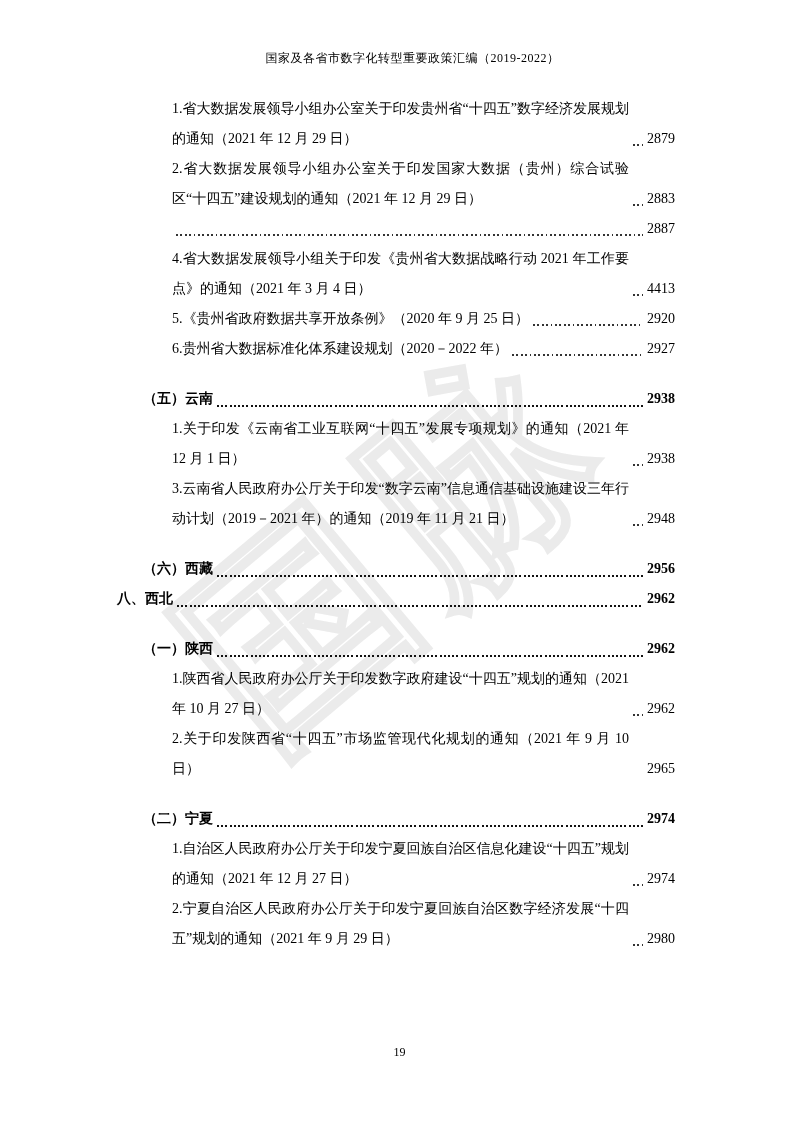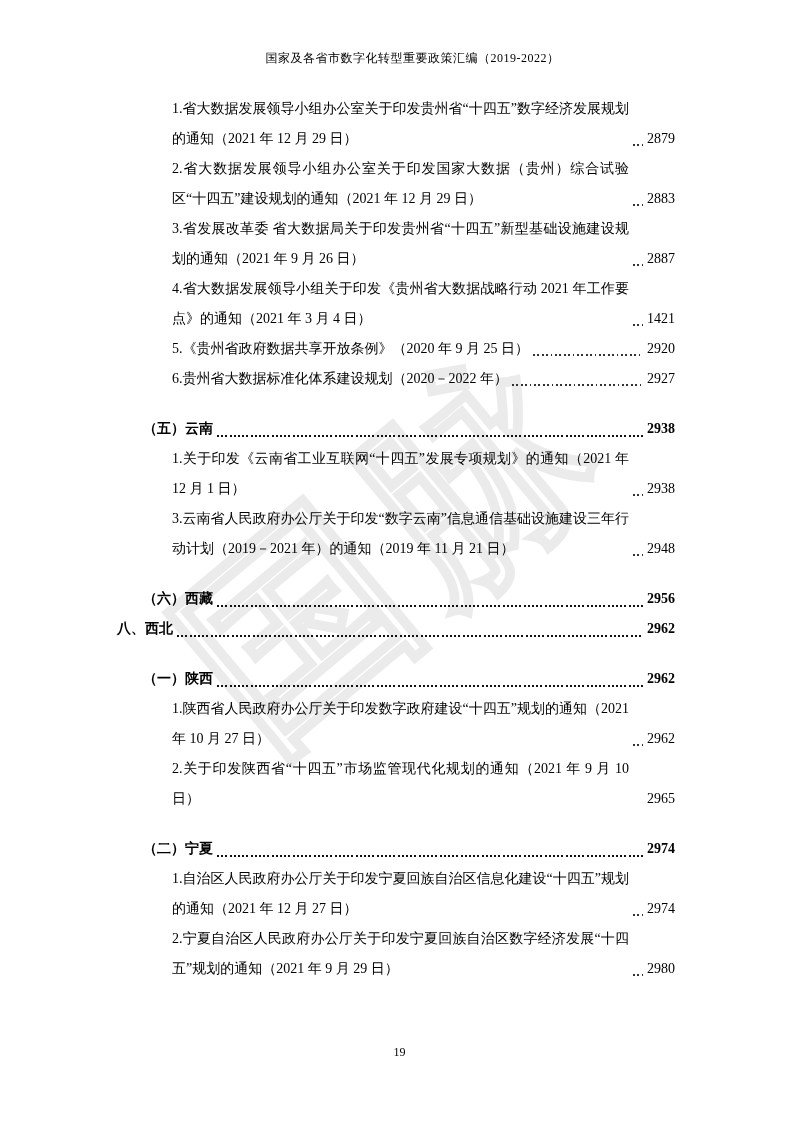--- a/index.html
+++ b/index.html
@@ -97,28 +97,27 @@
     <span class="text">1.省大数据发展领导小组办公室关于印发贵州省“十四五”数字经济发展规划的通知（2021 年 12 月 29 日）</span>
     <span class="leader"></span>
     <span class="num">2879</span>
   </div>
       <div class="row lv3">
     <span class="text">2.省大数据发展领导小组办公室关于印发国家大数据（贵州）综合试验区“十四五”建设规划的通知（2021 年 12 月 29 日）</span>
     <span class="leader"></span>
     <span class="num">2883</span>
   </div>
       <div class="row lv3">
-    <span class="text">3.省发展改革委 省大数据局关于印发贵州省“十四五”新型基础设施建设规划的通知（2021 年 9 月 26 日）</span>
     <span class="leader"></span>
     <span class="num">2887</span>
   </div>
       <div class="row lv3">
     <span class="text">4.省大数据发展领导小组关于印发《贵州省大数据战略行动 2021 年工作要点》的通知（2021 年 3 月 4 日）</span>
     <span class="leader"></span>
-    <span class="num">1421</span>
+    <span class="num">4413</span>
   </div>
       <div class="row lv3">
     <span class="text">5.《贵州省政府数据共享开放条例》（2020 年 9 月 25 日）</span>
     <span class="leader"></span>
     <span class="num">2920</span>
   </div>
       <div class="row lv3">
     <span class="text">6.贵州省大数据标准化体系建设规划（2020－2022 年）</span>
     <span class="leader"></span>
     <span class="num">2927</span>

